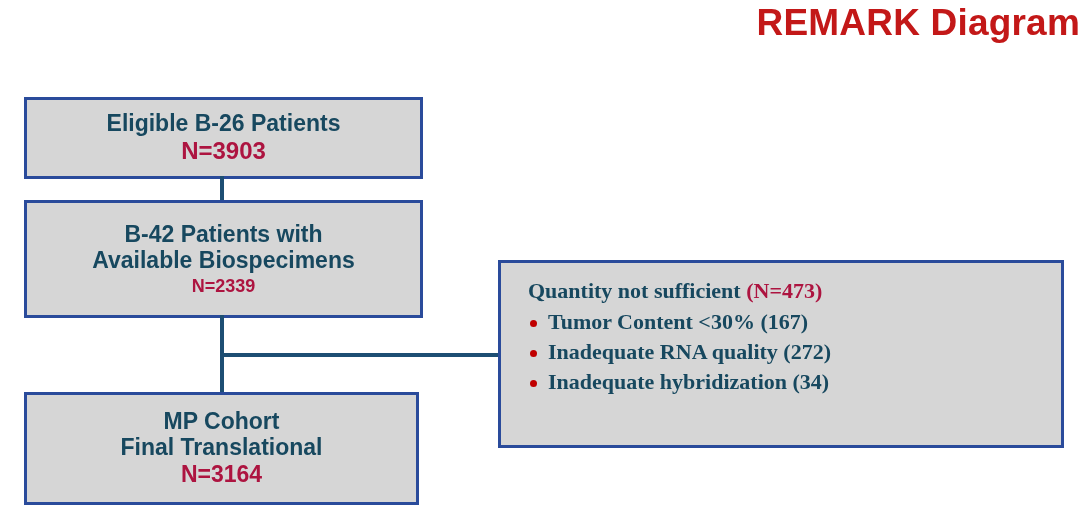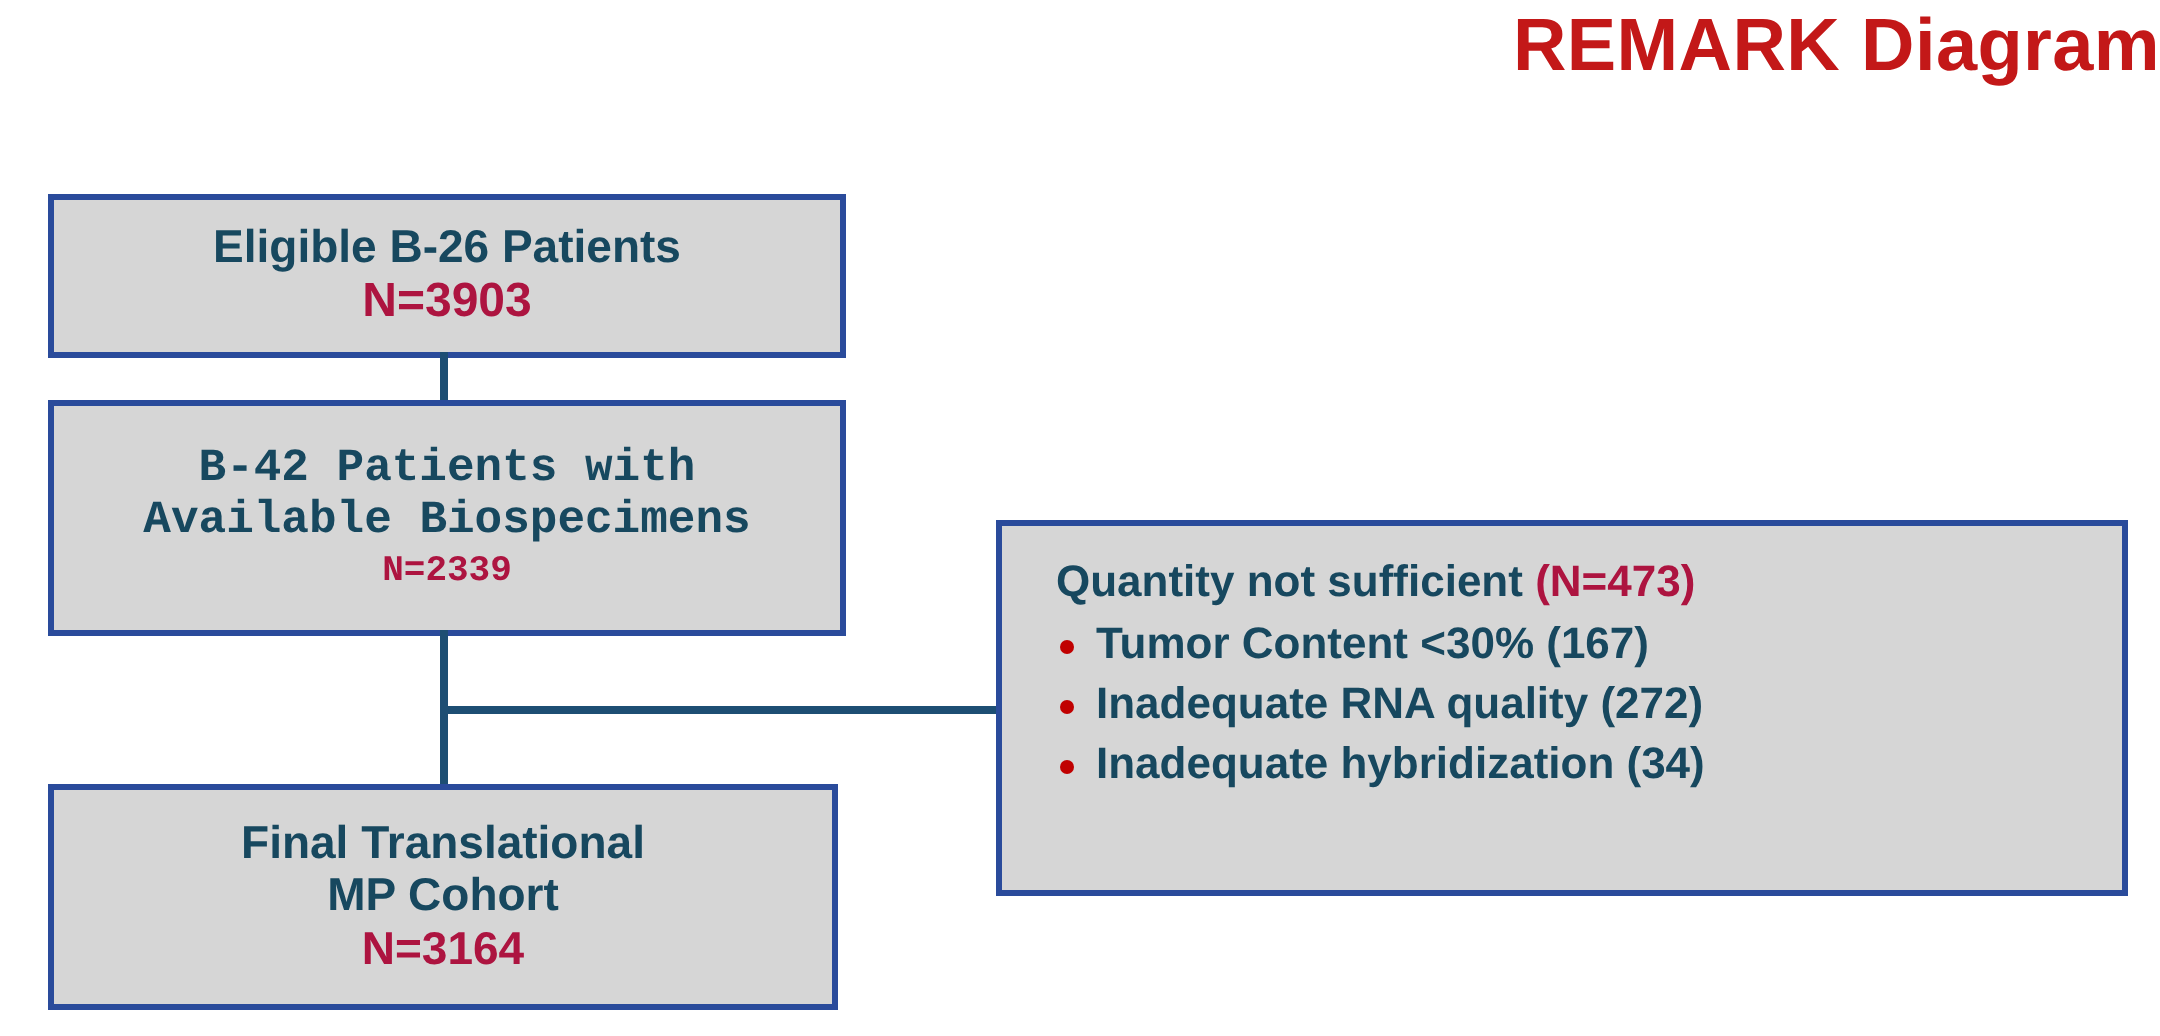--- a/index.html
+++ b/index.html
@@ -65,21 +65,20 @@
     font-size: 23px;
   }
   #box-eligible .count { font-size: 24px; margin-top: 2px; }
 
   #box-biospecimens {
     left: 24px;
     top: 200px;
     width: 399px;
     height: 118px;
     font-size: 23px;
-    font-family: Liberation Mono, monospace;
   }
   #box-biospecimens .count { font-size: 18px; margin-top: 2px; }
 
   #box-final-cohort {
     left: 24px;
     top: 392px;
     width: 395px;
     height: 113px;
     font-size: 23px;
   }
@@ -93,20 +92,21 @@
     width: 566px;
     height: 188px;
     background: #d6d6d6;
     border: 3px solid #2a4b9b;
     box-sizing: border-box;
     padding: 17px 0 0 27px;
     color: #17485f;
     font-weight: bold;
     font-size: 22px;
     line-height: 1.0;
+    font-family: Liberation Serif, serif;
   }
   #box-exclusion .excl-header {
     white-space: nowrap;
     margin-bottom: 9px;
   }
   #box-exclusion .excl-header .count { color: #ad1440; }
   #box-exclusion ul {
     list-style: none;
     margin: 0;
     padding: 0;
@@ -168,22 +168,22 @@
   <div class="node-box" id="box-biospecimens">
     <span class="line">B-42 Patients with</span>
     <span class="line">Available Biospecimens</span>
     <span class="line count">N=2339</span>
   </div>
 
   <div class="connector" id="connector-biospecimens-to-final"></div>
   <div class="connector" id="connector-branch-to-exclusion"></div>
 
   <div class="node-box" id="box-final-cohort">
+    <span class="line">MP Cohort</span>
     <span class="line">Final Translational</span>
-    <span class="line">MP Cohort</span>
     <span class="line count">N=3164</span>
   </div>
 
   <div id="box-exclusion">
     <div class="excl-header"><span>Quantity not sufficient </span><span class="count">(N=473)</span></div>
     <ul>
       <li><span class="bullet-dot"></span><span>Tumor Content &lt;30% (167)</span></li>
       <li><span class="bullet-dot"></span><span>Inadequate RNA quality (272)</span></li>
       <li><span class="bullet-dot"></span><span>Inadequate hybridization (34)</span></li>
     </ul>

